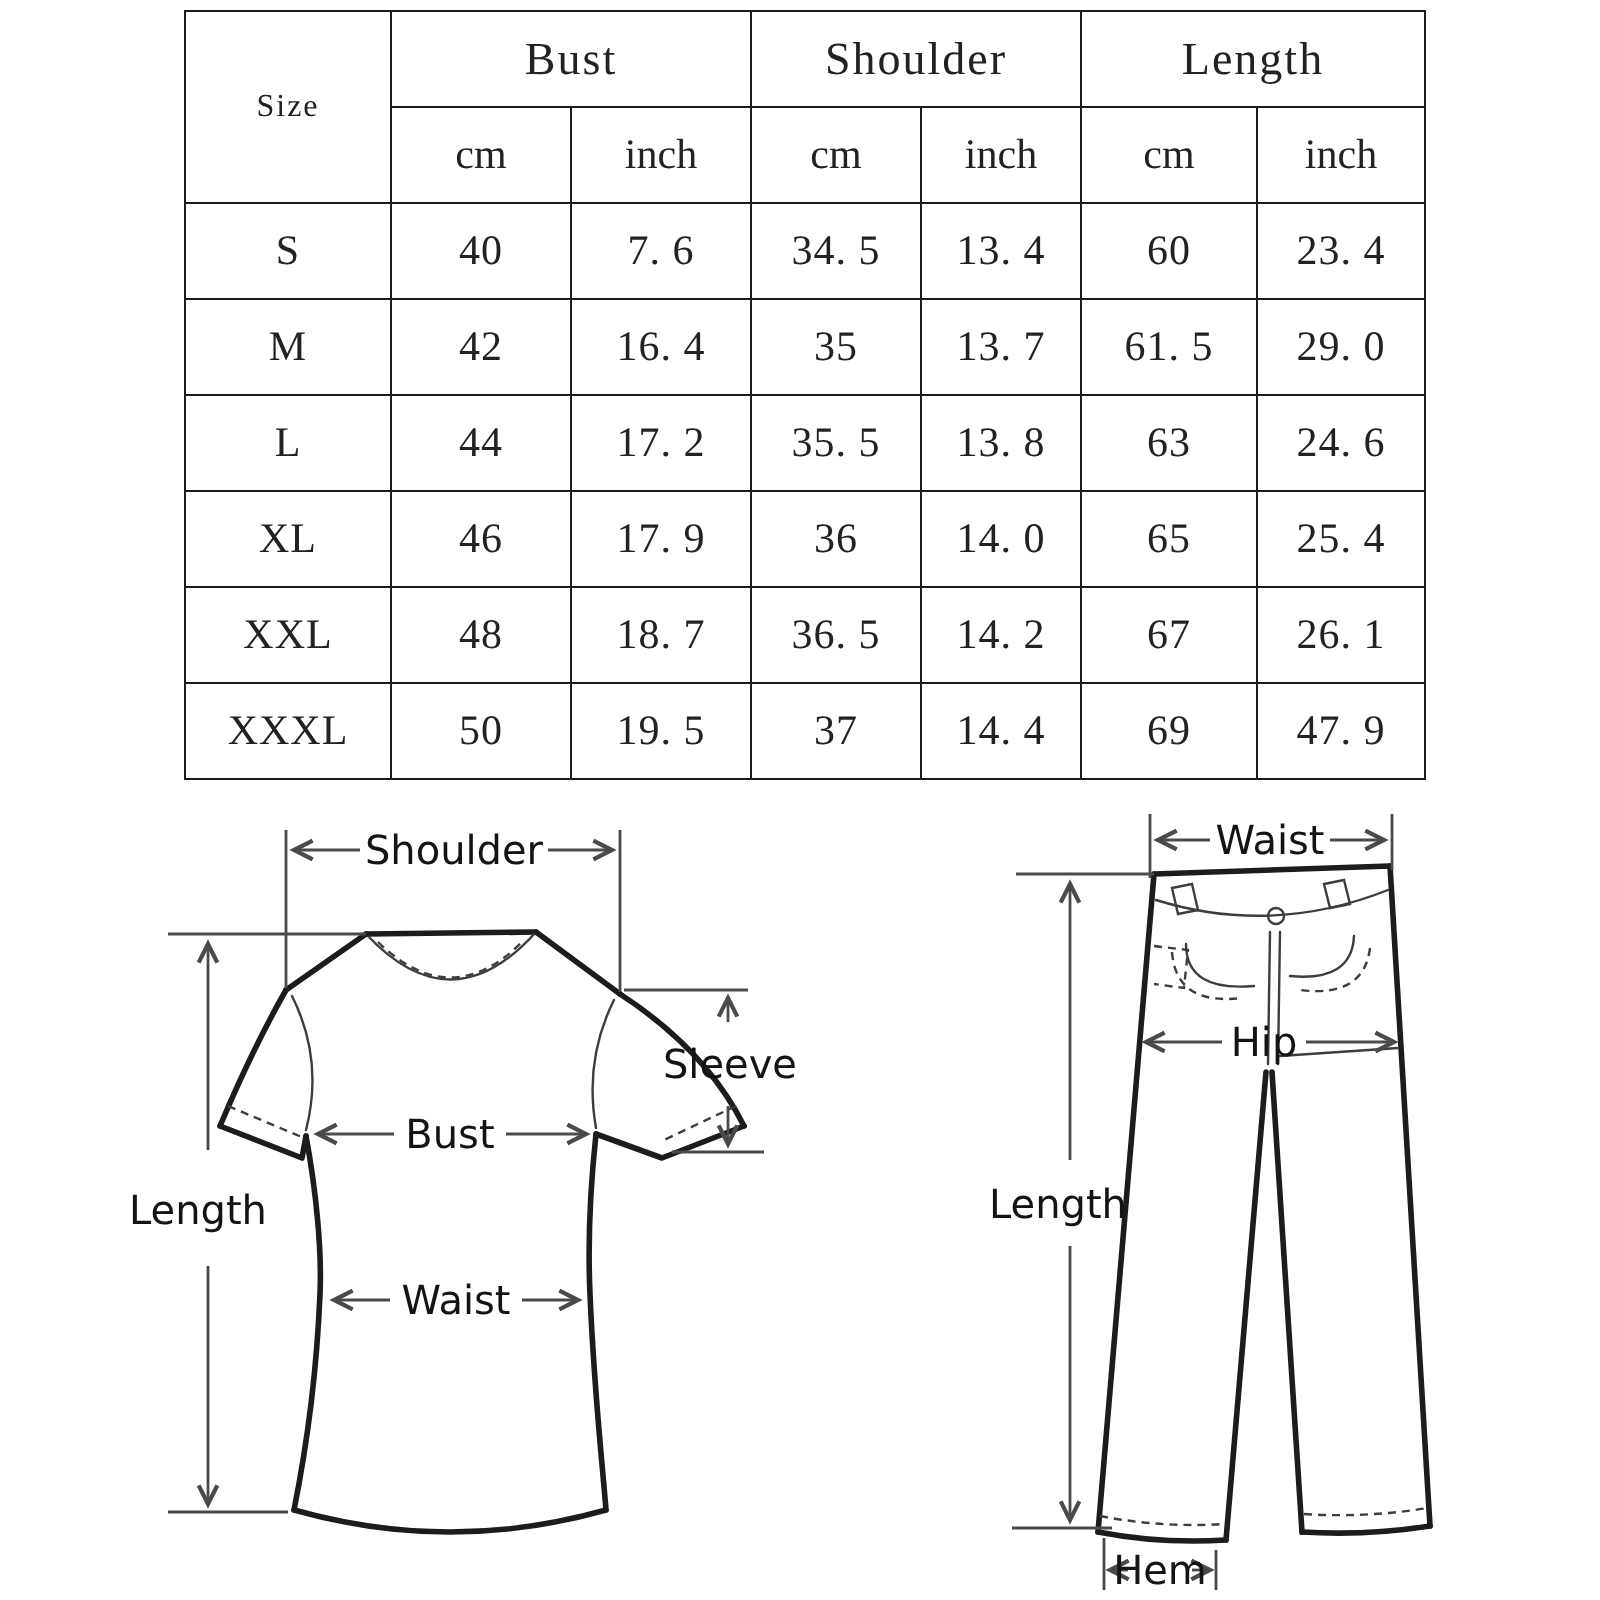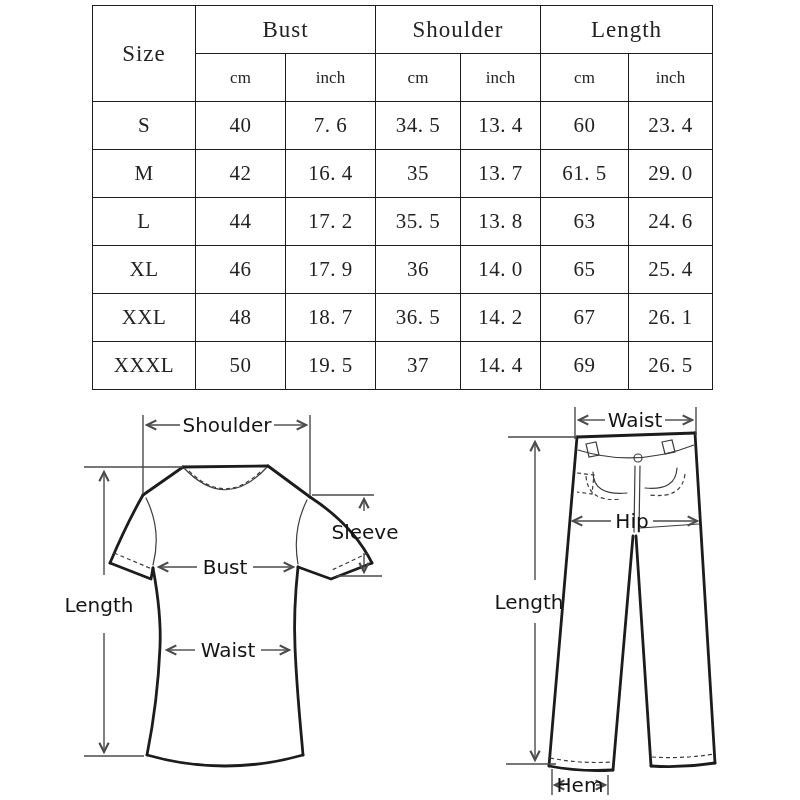--- a/index.html
+++ b/index.html
@@ -18,22 +18,22 @@
     table-layout:fixed;
   }
   .size-table td {
     border:1.6px solid #1c1c1c;
     text-align:center; vertical-align:middle;
     color:#222222;
     padding:0;
     background:#ffffff;
   }
   .group-cell   { height:47px; font-size:23px; letter-spacing:1px; }
-  .size-head    { font-size:23px; letter-spacing:1px; }
-  .unit-cell    { height:47px; font-size:17px; }
+  .size-head    { font-size:16px; letter-spacing:1px; }
+  .unit-cell    { height:47px; font-size:21px; }
   .data-row td  { height:47px; font-size:21px; letter-spacing:0.5px; }
   
   .diagram-svg { position:absolute; left:0; top:390px; }
   .bold  { fill:none; stroke:#1c1c1c; stroke-width:2.8; stroke-linecap:round; stroke-linejoin:round; }
   .thin  { fill:none; stroke:#3d3d3d; stroke-width:1.2; stroke-linecap:round; }
   .dash  { fill:none; stroke:#3d3d3d; stroke-width:1.2; stroke-dasharray:4 3; }
   .ann   { fill:none; stroke:#4a4a4a; stroke-width:1.4; }
   .lbl   { font-family:"DejaVu Sans", sans-serif; font-size:20px; fill:#141414; }
 </style>
 </head>
@@ -110,21 +110,21 @@
       <td>67</td>
       <td>26. 1</td>
     </tr>
     <tr class="data-row">
       <td>XXXL</td>
       <td>50</td>
       <td>19. 5</td>
       <td>37</td>
       <td>14. 4</td>
       <td>69</td>
-      <td>26. 5</td>
+      <td>47. 9</td>
     </tr>
   </tbody>
 </table>
 
 <svg class="diagram-svg" width="800" height="410" viewBox="0 0 800 410">
   <defs>
     <marker id="ah" viewBox="0 0 12 12" refX="10" refY="6" markerWidth="10" markerHeight="10" orient="auto-start-reverse">
       <path d="M2,2 L10,6 L2,10" fill="none" stroke="#4a4a4a" stroke-width="1.8"></path>
     </marker>
   </defs>

